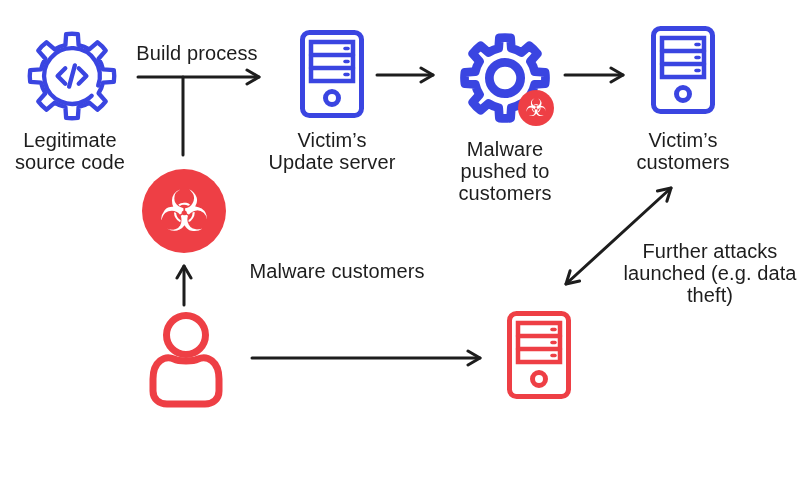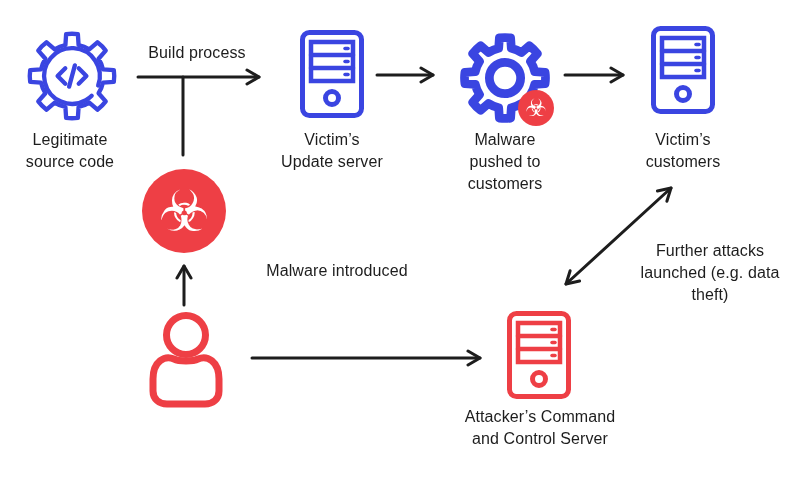--- a/index.html
+++ b/index.html
@@ -9,21 +9,21 @@
     --bg:#ffffff;
   }
   html,body{margin:0;padding:0;background:#f3f3f3;}
   .canvas{
     position:relative;width:800px;height:480px;background:var(--bg);
     overflow:hidden;font-family:"Liberation Sans", sans-serif;color:var(--ink);
   }
   .arrows{position:absolute;left:0;top:0;width:800px;height:480px;}
   .icon{position:absolute;}
   .lbl{
-    position:absolute;text-align:center;font-size:16px;line-height:22px;
+    position:absolute;text-align:center;font-size:20px;line-height:22px;
     white-space:pre-line;color:var(--ink);letter-spacing:0.1px;
   }
   .stroke-blue{stroke:var(--blue);fill:none;}
   .stroke-red{stroke:var(--red);fill:none;}
   .bio-circle{
     position:absolute;border-radius:50%;background:var(--red);
     display:flex;align-items:center;justify-content:center;
     font-family:"DejaVu Sans", sans-serif;color:#ffffff;
   }
   .bio-big{left:142px;top:169px;width:84px;height:84px;font-size:57px;}
@@ -115,25 +115,23 @@
 
   <svg class="icon stroke-red" style="left:506px;top:310px" width="66" height="90" viewBox="0 0 66 90">
     <use href="#server-shape"></use>
   </svg>
 
   <div class="lbl" style="left:117px;top:42px;width:160px">Build process</div>
   <div class="lbl" style="left:-10px;top:129px;width:160px">Legitimate
 source code</div>
   <div class="lbl" style="left:252px;top:129px;width:160px">Victim’s
 Update server</div>
-  <div class="lbl" style="left:425px;top:129px;width:160px">Malware
+  <div class="lbl" style="left:425px;top:138px;width:160px">Malware
 pushed to
 customers</div>
   <div class="lbl" style="left:603px;top:129px;width:160px">Victim’s
 customers</div>
-  <div class="lbl" style="left:237px;top:260px;width:200px">Malware introduced</div>
+  <div class="lbl" style="left:237px;top:260px;width:200px">Malware customers</div>
   <div class="lbl" style="left:615px;top:240px;width:190px">Further attacks
 launched (e.g. data
 theft)</div>
-  <div class="lbl" style="left:420px;top:406px;width:240px">Attacker’s Command
-and Control Server</div>
 
 </div>
 
 </body></html>

